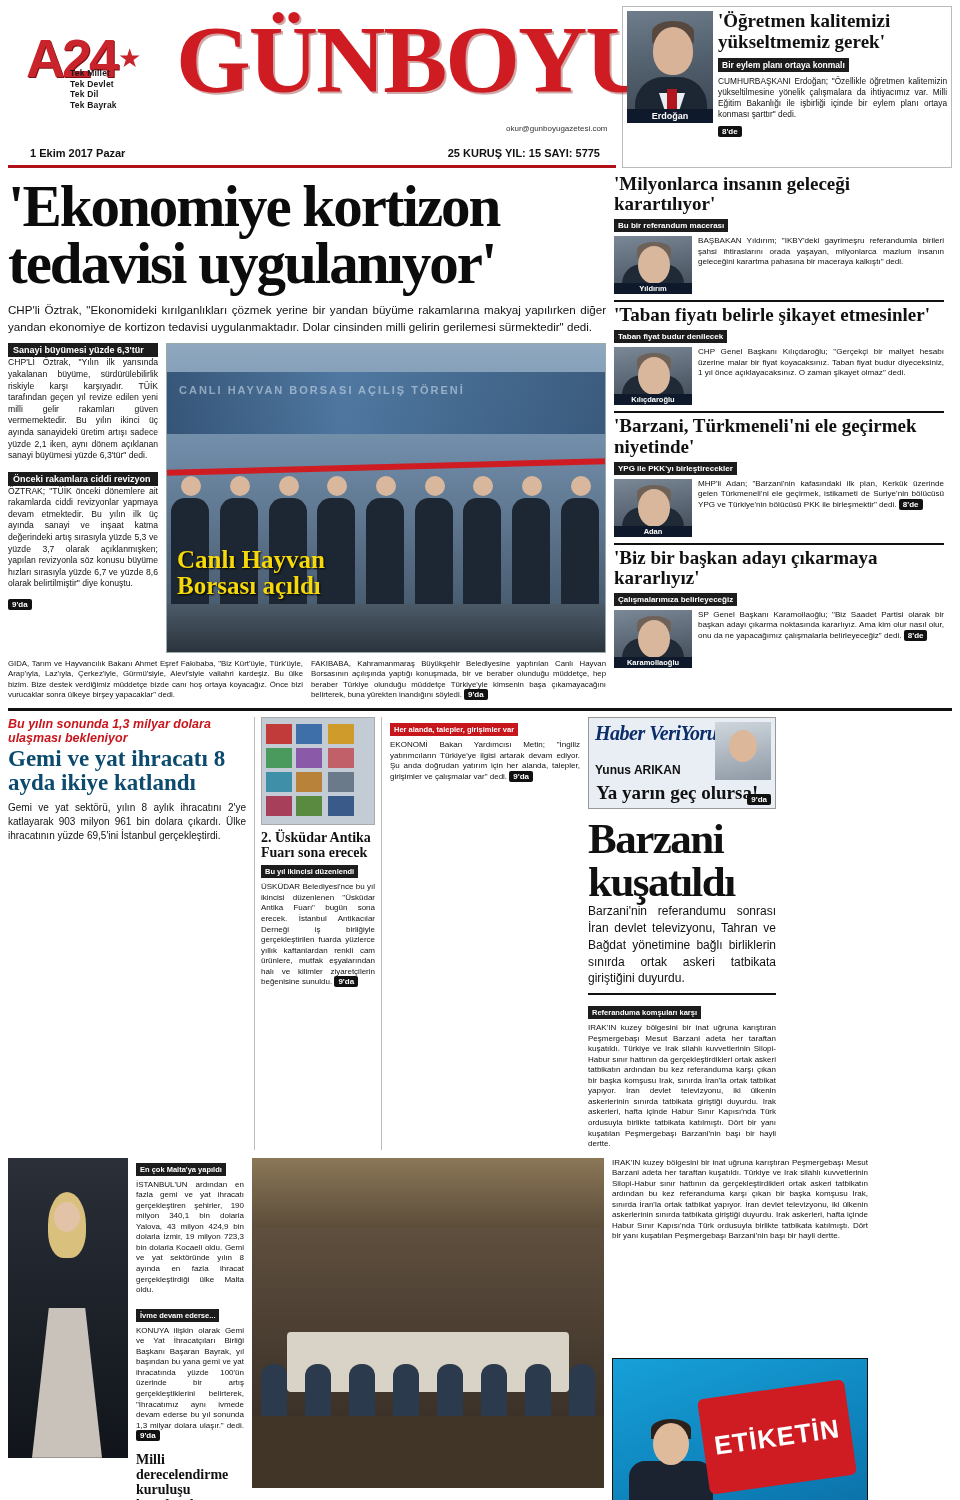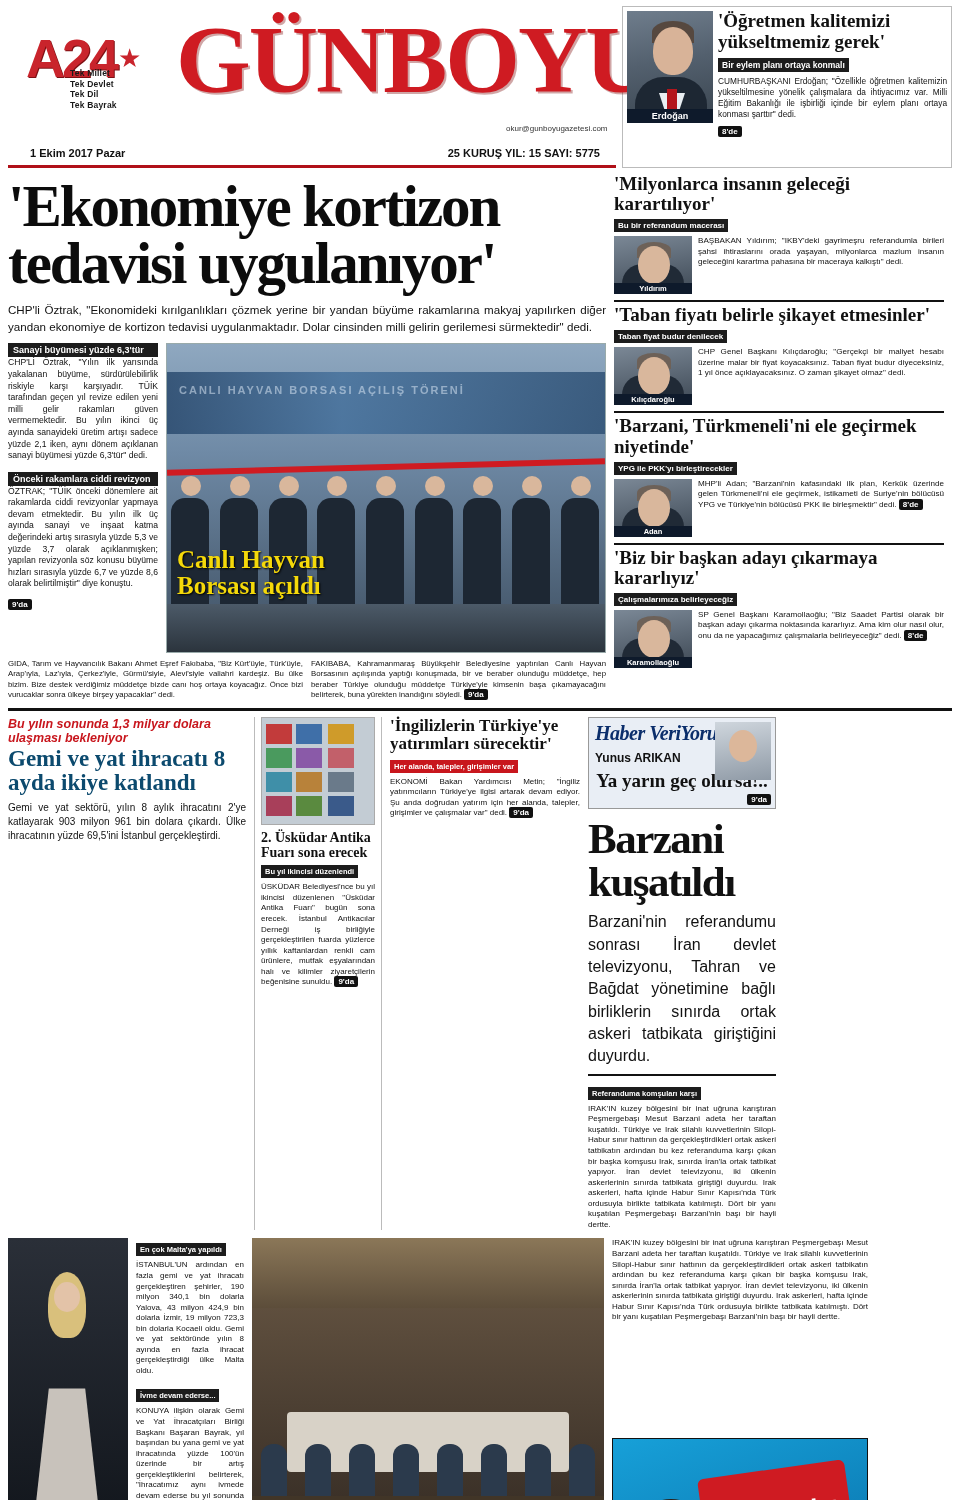--- a/index.html
+++ b/index.html
@@ -140,26 +140,26 @@
 
   .mid-eng { width:190px; }
   .eng-head { font-family:"Liberation Serif", serif; font-weight:bold; font-size:17px; line-height:1.08;}
   .eng-kick { background:#c8161d; color:#fff; font-size:7.5px; font-weight:bold; padding:2px 4px; display:inline-block; margin:6px 0 4px;}
 
   .mid-col { width:188px; }
   .hvy {
     border:1px solid #999; background:#e9eef5; padding:4px 6px; position:relative; height:92px;
   }
   .hvy-title { font-family:"Liberation Serif", serif; font-weight:bold; font-style:italic; font-size:20px; color:#0b2e6b; letter-spacing:-.5px;}
-  .hvy-name { font-weight:bold; font-size:12px; color:#111; margin-top:6px;}
+  .hvy-name { font-weight:bold; font-size:12px; color:#111; margin-top:18px;}
   .hvy-face { position:absolute; right:4px; top:4px; width:56px; height:58px; background:linear-gradient(170deg,#cfd6dd,#8f9aa6); }
   .hvy-face .h{ position:absolute; left:14px; top:8px; width:28px; height:32px; border-radius:50%; background:#dcb79a;}
   .hvy-quote { font-family:"Liberation Serif", serif; font-weight:bold; font-size:19px; line-height:1.1; text-align:center; margin-top:6px;}
   .barzani-head { font-family:"Liberation Serif", serif; font-weight:bold; font-size:43px; line-height:1; letter-spacing:-1.5px; margin-top:8px;}
-  .barzani-deck { font-size:16px; line-height:1.4; text-align:justify; margin-top:8px; }
+  .barzani-deck { font-size:12px; line-height:1.4; text-align:justify; }
 
   
   .bottom { display:flex; gap:8px; margin-top:8px; }
   .b-col1 { width:120px; }
   .b-col2 { width:108px; }
   .b-col3 { width:352px; }
   .b-col4 { width:256px; }
 
   .lady-photo { width:100%; height:300px; position:relative; overflow:hidden; background:linear-gradient(180deg,#2a2f38,#11151b);}
   .lady-photo .dress{ position:absolute; left:24px; bottom:0; width:70px; height:150px; background:#c8c2bb; clip-path:polygon(24% 0,76% 0,100% 100%,0 100%);}
@@ -392,21 +392,20 @@
       </div>
       <div class="fair-head">2. Üsküdar Antika Fuarı sona erecek</div>
       <span class="mini-kicker">Bu yıl ikincisi düzenlendi</span>
       <div class="tiny">
         <span>ÜSKÜDAR Belediyesi'nce bu yıl ikincisi düzenlenen "Üsküdar Antika Fuarı" bugün sona erecek. İstanbul Antikacılar Derneği iş birliğiyle gerçekleştirilen fuarda yüzlerce yıllık kaftanlardan renkli cam ürünlere, mutfak eşyalarından halı ve kilimler ziyaretçilerin beğenisine sunuldu.</span>
         <span class="page-ref">9'da</span>
       </div>
     </div>
 
     <div class="mid-eng">
-      <div class="eng-head">'İngilizlerin Türkiye'ye yatırımları sürecektir'</div>
       <span class="eng-kick">Her alanda, talepler, girişimler var</span>
       <div class="tiny">
         <span>EKONOMİ Bakan Yardımcısı Metin; "İngiliz yatırımcıların Türkiye'ye ilgisi artarak devam ediyor. Şu anda doğrudan yatırım için her alanda, talepler, girişimler ve çalışmalar var" dedi.</span>
         <span class="page-ref">9'da</span>
       </div>
 
       <div style="height:8px"></div>
     </div>
 
     <div class="mid-col">

